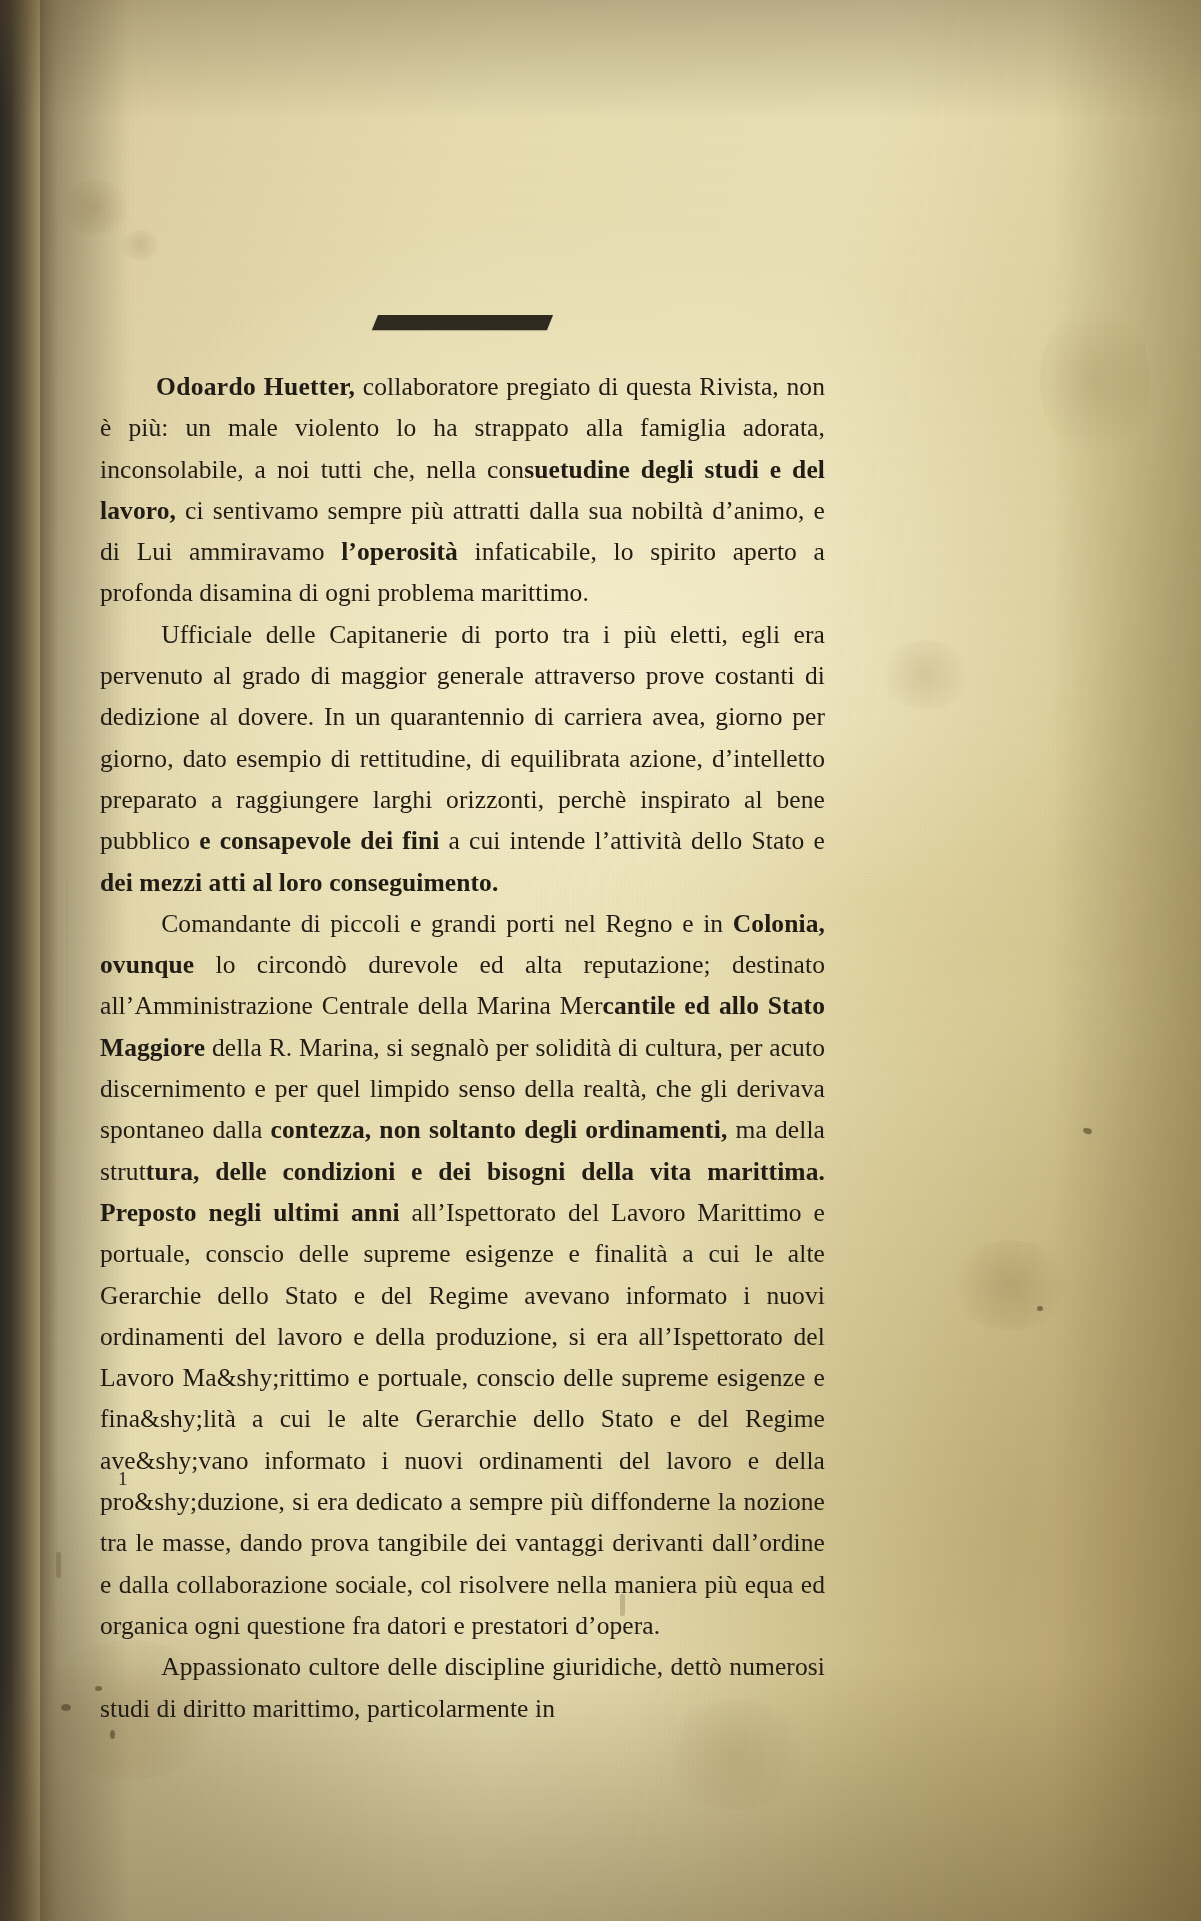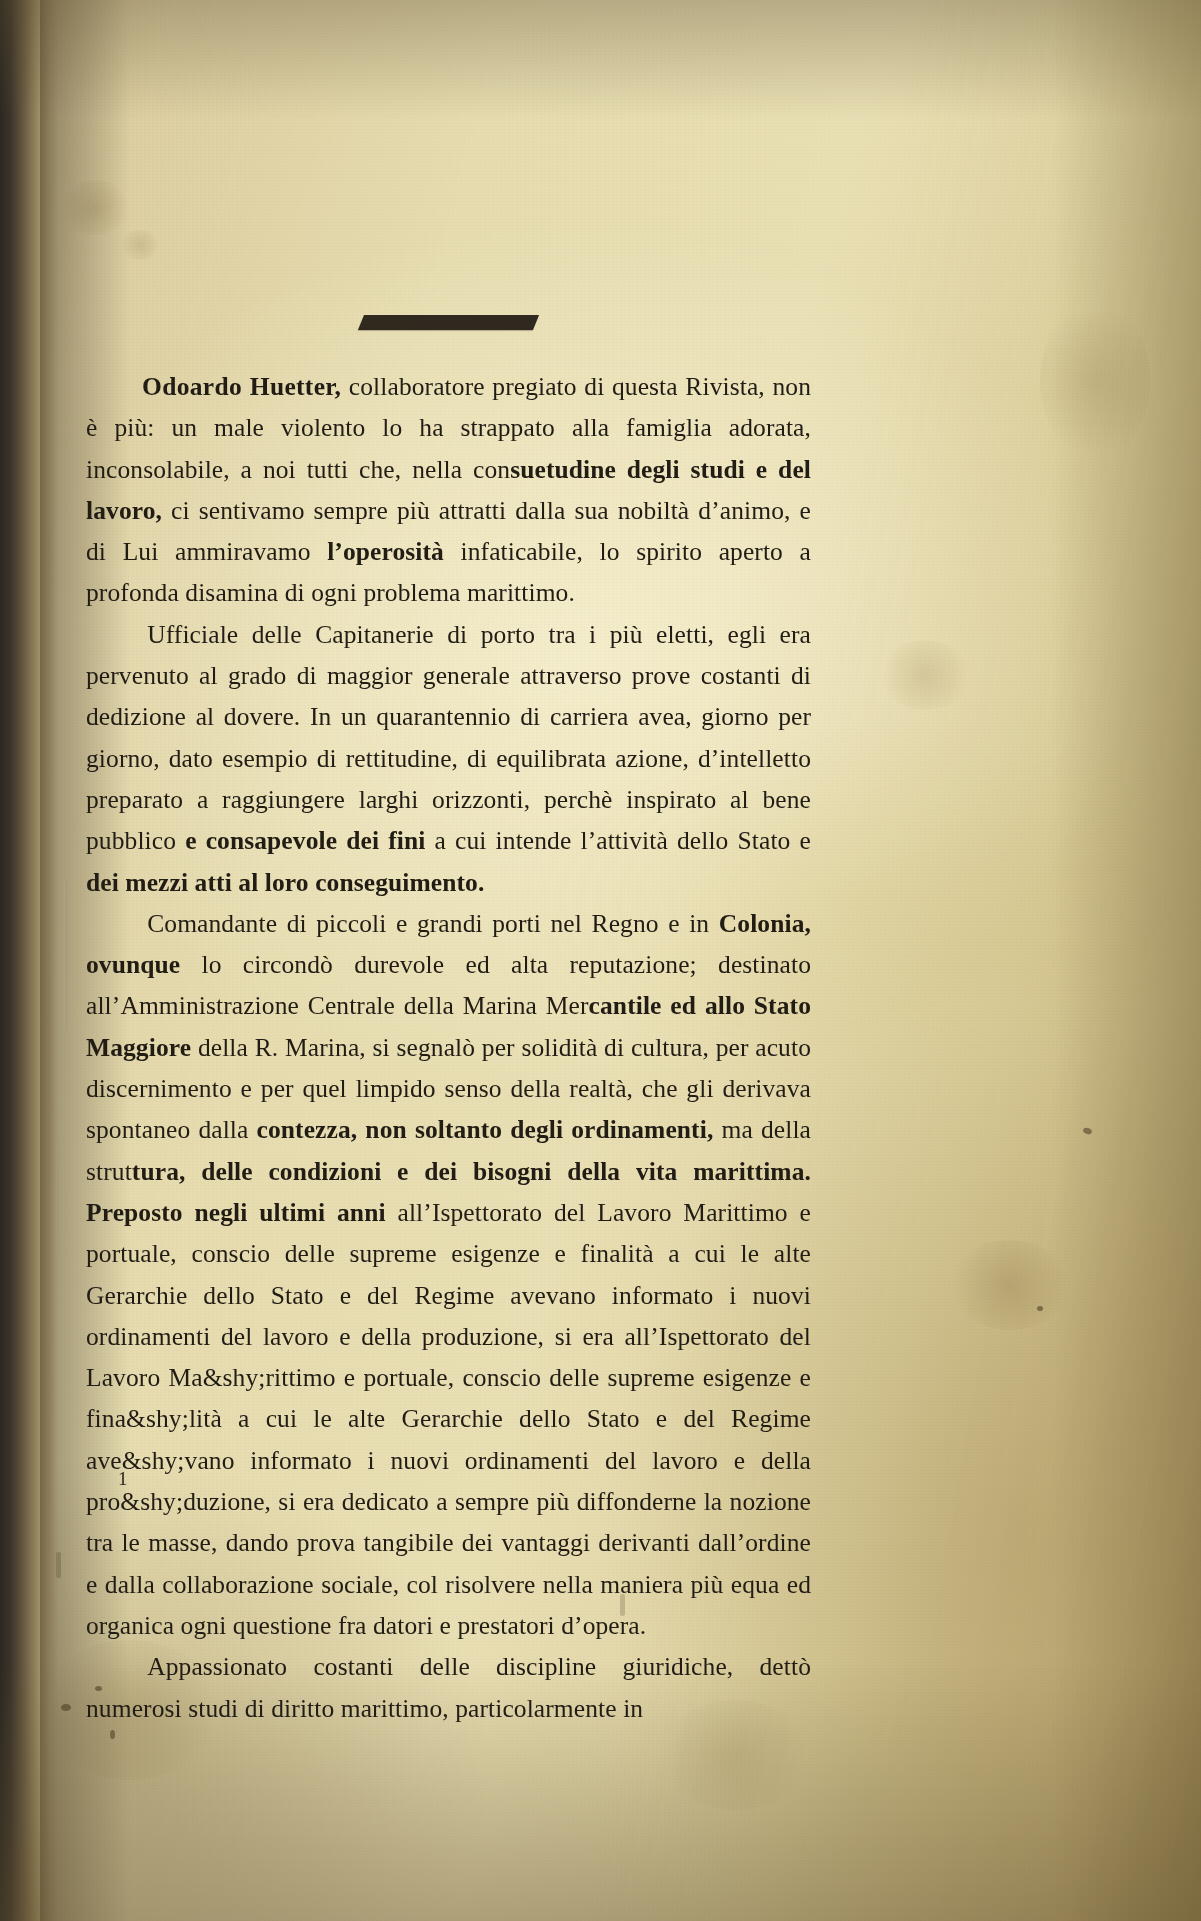--- a/index.html
+++ b/index.html
@@ -92,21 +92,21 @@
   }
   .crease {
     position: absolute;
     background: linear-gradient(90deg, rgba(255,252,235,.40), rgba(130,110,70,.20));
     pointer-events: none;
   }
 
   
   #content {
     position: absolute;
-    left: 86px;
+    left: 100px;
     top: 300px;
     width: 725px;
   }
 
   
   .ornament-wrap {
     height: 44px;
     display: flex;
     align-items: center;
     justify-content: center;
@@ -207,21 +207,21 @@
     </div>
 
     <div class="body-text">
 
       <p class="para first"><span class="lead">Odoardo Huetter,</span><span> collaboratore pregiato di questa Rivista, non è più: un male violento lo ha strappato alla famiglia adorata, inconsolabile, a noi tutti che, nella con­</span><span class="b">suetudine degli studi e del lavoro,</span><span> ci sentivamo sempre più attratti dalla sua nobiltà d’animo, e di Lui ammiravamo </span><span class="b">l’operosità</span><span> infaticabile, lo spirito aperto a profonda disa­mina di ogni problema marittimo.</span></p>
 
       <p class="para"><span>Ufficiale delle Capitanerie di porto tra i più eletti, egli era pervenuto al grado di maggior generale attraverso prove costanti di dedizione al dovere. In un quarantennio di carriera avea, giorno per giorno, dato esempio di retti­tudine, di equilibrata azione, d’intelletto preparato a rag­giungere larghi orizzonti, perchè inspirato al bene pubblico </span><span class="b">e consapevole dei fini</span><span> a cui intende l’attività dello Stato e </span><span class="b">dei mezzi atti al loro conseguimento.</span></p>
 
       <p class="para"><span>Comandante di piccoli e grandi porti nel Regno e in </span><span class="b">Colonia, ovunque</span><span> lo circondò durevole ed alta reputazione; destinato all’Amministrazione Centrale della Marina Mer­</span><span class="b">cantile ed allo Stato Maggiore</span><span> della R. Marina, si segnalò per solidità di cultura, per acuto discernimento e per quel limpido senso della realtà, che gli derivava spontaneo dalla </span><span class="b">contezza, non soltanto degli ordinamenti,</span><span> ma della strut­</span><span class="b">tura, delle condizioni e dei bisogni della vita marittima. Preposto negli ultimi anni</span><span> all’Ispettorato del Lavoro Ma­rittimo e portuale, conscio delle supreme esigenze e fina­lità a cui le alte Gerarchie dello Stato e del Regime ave­vano informato i nuovi ordinamenti del lavoro e della pro­duzione, si era </span><span class="it"> all’Ispettorato del Lavoro Ma&amp;shy;rittimo e portuale, conscio delle supreme esigenze e fina&amp;shy;lità a cui le alte Gerarchie dello Stato e del Regime ave&amp;shy;vano informato i nuovi ordinamenti del lavoro e della pro&amp;shy;duzione, si era </span><span> dedicato a sempre più diffon­derne la nozione tra le masse, dando prova tangibile dei vantaggi derivanti dall’ordine e dalla collaborazione so­ciale, col risolvere nella maniera più equa ed organica ogni questione fra datori e prestatori d’opera.</span></p>
 
-      <p class="para"><span>Appassionato costanti delle discipline giuridiche, dettò numerosi studi di diritto marittimo, particolarmente in</span></p>
+      <p class="para"><span>Appassionato cultore delle discipline giuridiche, dettò numerosi studi di diritto marittimo, particolarmente in</span></p>
 
     </div>
   </div>
 
   <div id="folio">1</div>
 
   <div id="ink-fade"></div>
 </div>
 
 </body></html>

